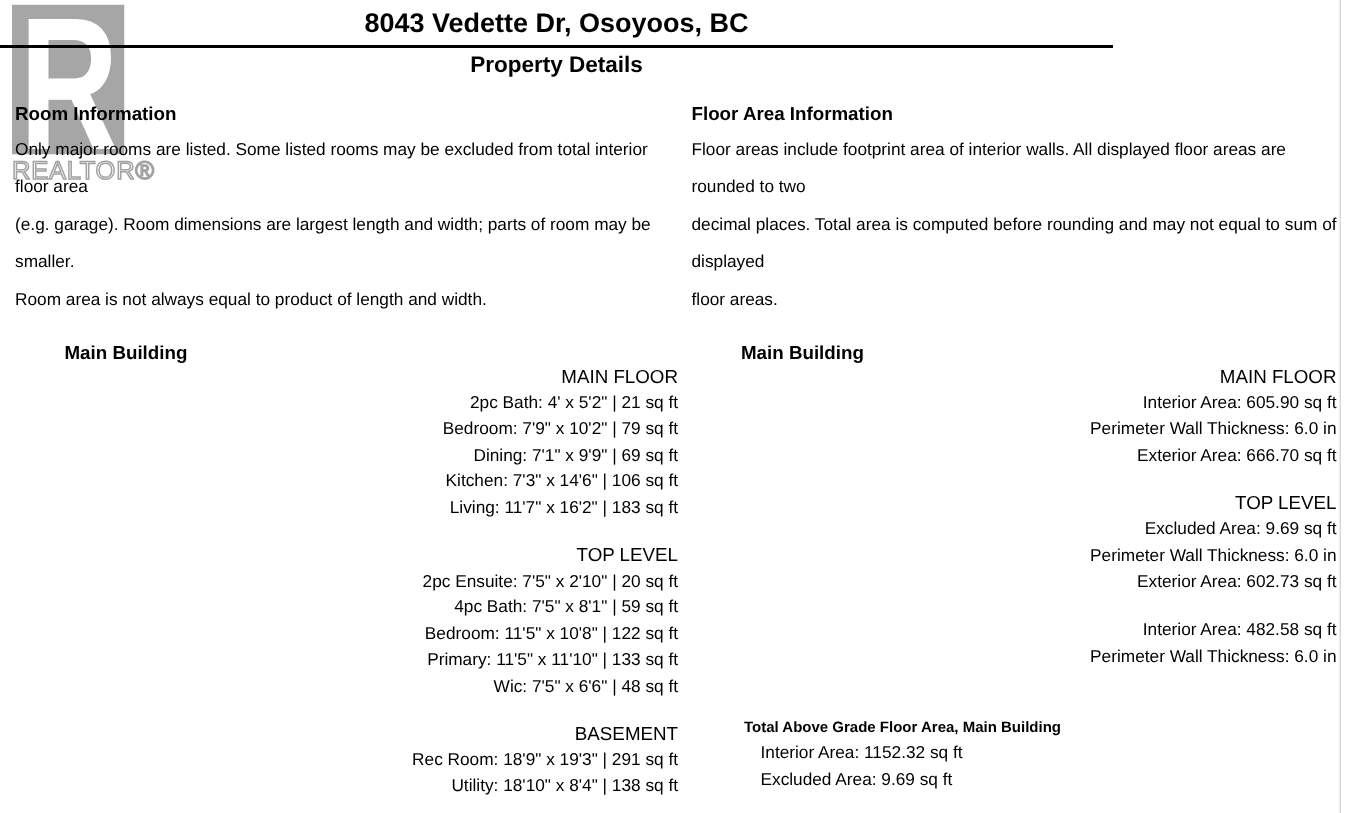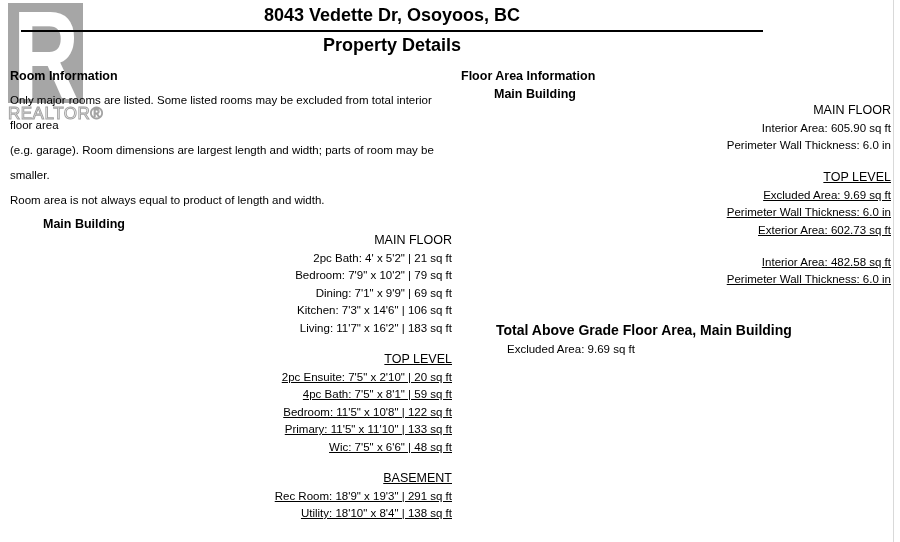--- a/index.html
+++ b/index.html
@@ -28,63 +28,63 @@
     font-weight: normal;
     letter-spacing: 0.5px;
     color: #bdbdbd;
     white-space: nowrap;
   }
   @supports ((-webkit-text-stroke: 1px red)) {
     .wm-text { color: rgba(255,255,255,0.45); -webkit-text-stroke: 1px #a2a2a2; }
   }
 
   
-  .header { position: absolute; left: 0; top: 0; width: 742px; z-index: 1; margin-left: 21px; }
+  .header { position: absolute; left: 0; top: 0; width: 742px; z-index: 1; }
   .title {
     margin: 5px 0 0 0;
     text-align: center;
     font-size: 18px;
     font-weight: bold;
   }
   .rule { margin-top: 4px; height: 2px; background: #000000; }
   .subtitle {
     margin: 3px 0 0 0;
     text-align: center;
-    font-size: 18px;
+    font-size: 15px;
     font-weight: bold;
   }
 
   
   .col { position: absolute; top: 69px; z-index: 1; }
   .col-left  { left: 10px;  width: 442px; }
   .col-right { left: 461px; width: 430px; }
 
   .sec-heading { font-size: 12.5px; font-weight: bold; }
   .sec-desc {
     margin-top: 5px;
     font-size: 11.5px;
     line-height: 25px;
     white-space: pre-line;
   }
 
-  .building-block { margin-top: 4px; }
+  .building-block { margin-top: 15px; }
   .building-name { margin-left: 33px; font-size: 12.5px; font-weight: bold; }
 
   .level-block { margin-top: 2px; text-align: right; }
-  .level-block ~ .level-block { margin-top: 15px; text-decoration: underline; }
+  .level-block ~ .level-block { margin-top: 15px; }
   .level-name { margin-left: 45px; font-size: 12.5px; }
   .line-list { margin-top: 3px; }
   .data-line {
     margin-left: 56px;
     font-size: 11.5px;
     line-height: 17.4px;
   }
 
   .total-block { margin-top: 33px; }
-  .total-heading { margin-left: 35px; font-size: 14px; font-weight: bold; }
+  .total-heading { margin-left: 35px; font-size: 10px; font-weight: bold; }
   .total-block .data-line { margin-left: 46px; }
 
   .page-edge {
     position: absolute; left: 893px; top: 0;
     width: 1px; height: 542px;
     background: #d9d9d9; z-index: 2;
   }
 </style>
 </head>
 <body>
@@ -141,29 +141,33 @@
         <div class="line-list">
           <div class="data-line">Rec Room: 18'9" x 19'3" | 291 sq ft</div>
           <div class="data-line">Utility: 18'10" x 8'4" | 138 sq ft</div>
         </div>
       </div>
     </div>
   </div>
 
   <div class="col col-right">
     <div class="sec-heading">Floor Area Information</div>
+    <div class="sec-desc">Floor areas include footprint area of interior walls. All displayed floor areas are rounded to two
+decimal places. Total area is computed before rounding and may not equal to sum of displayed
+floor areas.</div>
 
     <div class="building-block">
       <div class="building-name">Main Building</div>
 
       <div class="level-block">
         <div class="level-name">MAIN FLOOR</div>
         <div class="line-list">
           <div class="data-line">Interior Area: 605.90 sq ft</div>
           <div class="data-line">Perimeter Wall Thickness: 6.0 in</div>
+          <div class="data-line">Exterior Area: 666.70 sq ft</div>
         </div>
       </div>
 
       <div class="level-block">
         <div class="level-name">TOP LEVEL</div>
         <div class="line-list">
           <div class="data-line">Excluded Area: 9.69 sq ft</div>
           <div class="data-line">Perimeter Wall Thickness: 6.0 in</div>
           <div class="data-line">Exterior Area: 602.73 sq ft</div>
         </div>
@@ -173,20 +177,21 @@
         <div class="line-list">
           <div class="data-line">Interior Area: 482.58 sq ft</div>
           <div class="data-line">Perimeter Wall Thickness: 6.0 in</div>
         </div>
       </div>
     </div>
 
     <div class="total-block">
       <div class="total-heading">Total Above Grade Floor Area, Main Building</div>
       <div class="line-list">
+        <div class="data-line">Interior Area: 1152.32 sq ft</div>
         <div class="data-line">Excluded Area: 9.69 sq ft</div>
 
       </div>
     </div>
   </div>
 
   <div class="page-edge"></div>
 
 </div>
 

